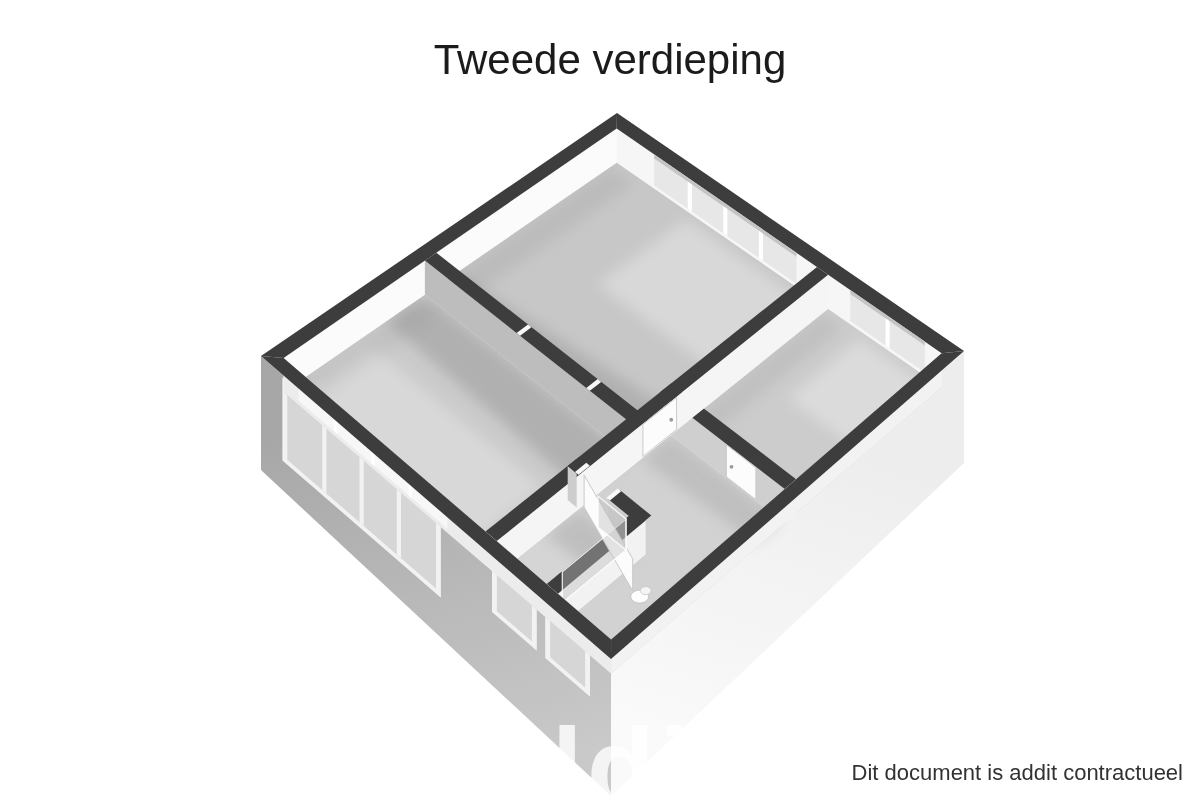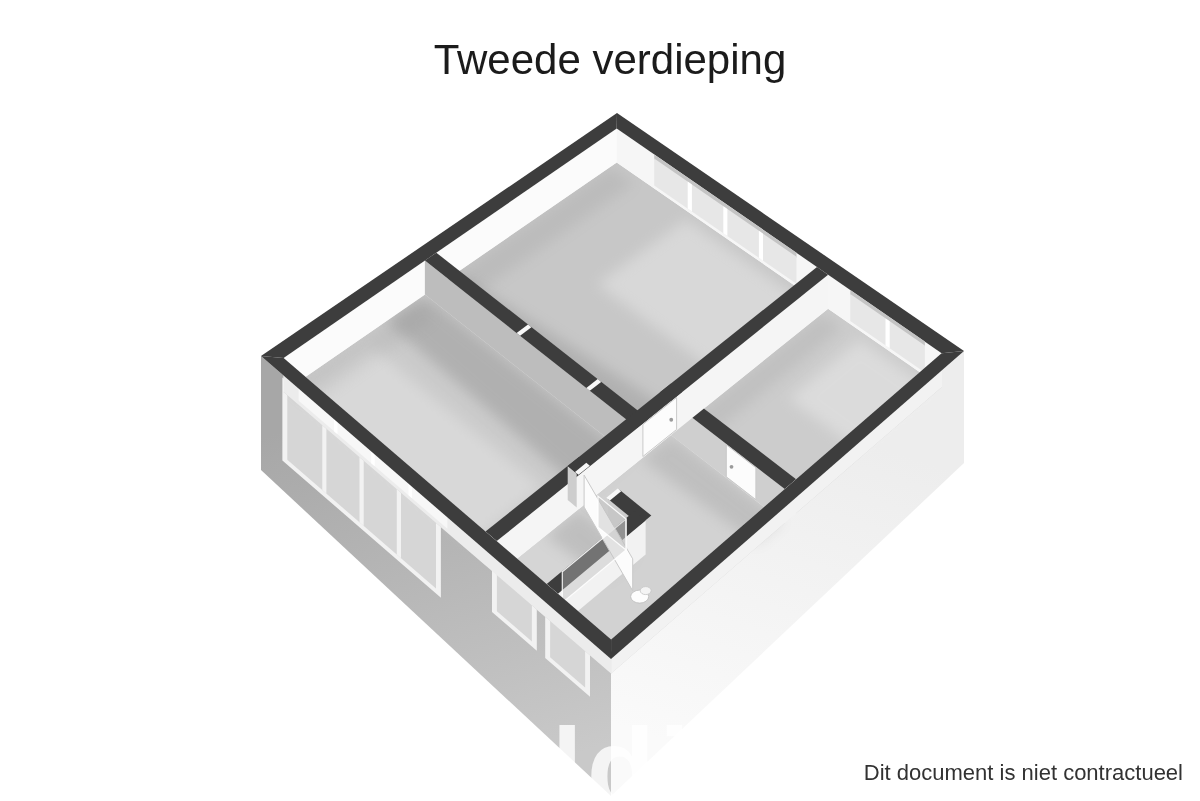--- a/index.html
+++ b/index.html
@@ -111,14 +111,14 @@
         <polygon points="298.6,374.8 447.3,502.7 447.3,528.7 298.6,400.8" fill="#f7f7f7"></polygon>
         <polygon points="334.0,405.2 337.5,408.2 337.5,434.2 334.0,431.2" fill="#ffffff"></polygon>
         <polygon points="371.2,437.2 374.7,440.2 374.7,466.2 371.2,463.2" fill="#ffffff"></polygon>
         <polygon points="408.5,469.3 412.0,472.3 412.0,498.3 408.5,495.3" fill="#ffffff"></polygon>
         <polygon points="964.0,351.0 611.0,659.0 611.1,639.5 941.6,353.2" fill="#3d3d3d"></polygon>
         <polygon points="261.0,356.0 611.0,659.0 611.1,639.5 283.6,357.9" fill="#3d3d3d"></polygon>
       </g>
       <text x="448" y="806" font-size="112" font-weight="bold" letter-spacing="4" fill="rgba(255,255,255,0.8)" font-family="&quot;Liberation Sans&quot;, sans-serif">addit</text>
     </svg>
   <div id="page-title">Tweede verdieping</div>
-  <div id="disclaimer">Dit document is niet contractueel</div>
+  <div id="disclaimer">Dit document is addit contractueel</div>
 </div>
 
 </body></html>

